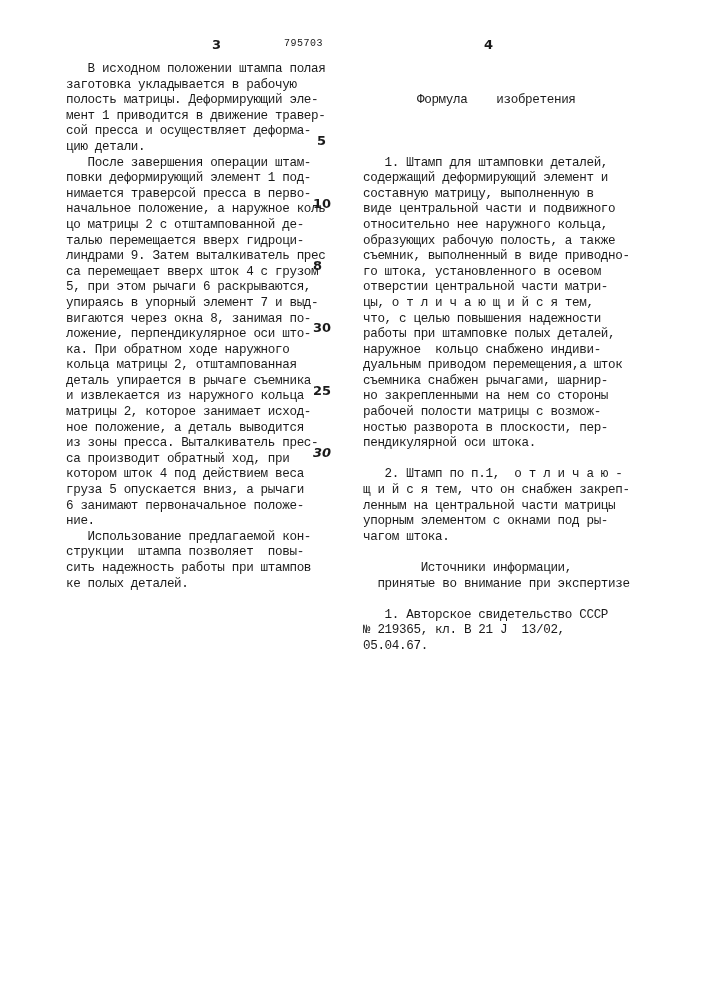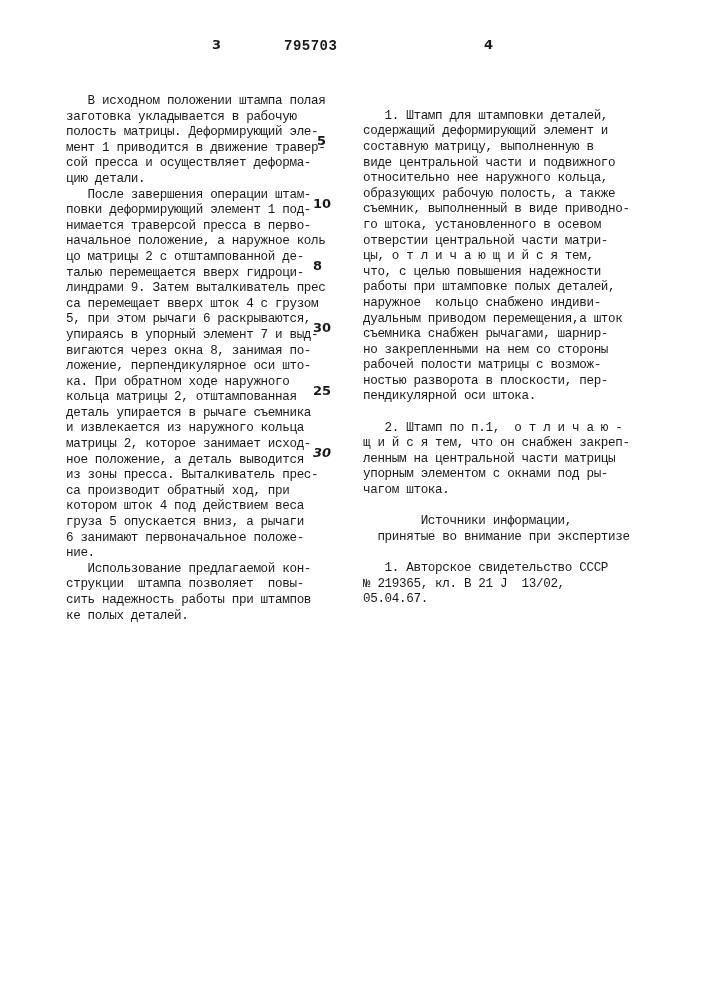--- a/index.html
+++ b/index.html
@@ -1,36 +1,37 @@
 <!DOCTYPE html>
 <html><head>
   <meta charset="utf-8">
   <style>
     html, body { margin: 0; padding: 0; background: #ffffff; }
     body { width: 707px; height: 1000px; position: relative; overflow: hidden; color: #1a1a1a; }
     .page-num { position: absolute; top: 37px; font-family: "DejaVu Sans", sans-serif; font-weight: bold; font-size: 13px; }
-    .patent-num { position: absolute; top: 38px; left: 284px; font-family: "Liberation Mono", monospace; font-size: 14px; letter-spacing: 0.5px; font-weight: bold; }
+    .patent-num { position: absolute; top: 38px; left: 284px; font-family: "Liberation Mono", monospace; font-size: 10px; letter-spacing: 0.5px; }
     .col { position: absolute; font-family: "Liberation Mono", monospace; font-size: 12.6px; line-height: 15.6px; white-space: pre; letter-spacing: -0.35px; }
-    .col-left { left: 66px; top: 62px; width: 270px; margin-top: 32px; }
+    .col-left { left: 66px; top: 62px; width: 270px; }
     .col-right { left: 363px; top: 62px; width: 290px; }
     .line { display: block; height: 15.6px; }
     .line-num { position: absolute; left: 313px; font-family: "DejaVu Sans", sans-serif; font-weight: bold; font-size: 13px; }
     .heading { display: block; }
   </style>
 </head>
 <body>
 
 <div>
   <span class="page-num" style="left:212px;">3</span>
   <span class="patent-num">795703</span>
   <span class="page-num" style="left:484px;">4</span>
 
   <div class="col col-left" id="left-col"><span class="line">   В исходном положении штампа полая</span><span class="line">заготовка укладывается в рабочую</span><span class="line">полость матрицы. Деформирующий эле-</span><span class="line">мент 1 приводится в движение травер-</span><span class="line">сой пресса и осуществляет деформа-</span><span class="line">цию детали.</span><span class="line">   После завершения операции штам-</span><span class="line">повки деформирующий элемент 1 под-</span><span class="line">нимается траверсой пресса в перво-</span><span class="line">начальное положение, а наружное коль</span><span class="line">цо матрицы 2 с отштампованной де-</span><span class="line">талью перемещается вверх гидроци-</span><span class="line">линдрами 9. Затем выталкиватель прес</span><span class="line">са перемещает вверх шток 4 с грузом</span><span class="line">5, при этом рычаги 6 раскрываются,</span><span class="line">упираясь в упорный элемент 7 и выд-</span><span class="line">вигаются через окна 8, занимая по-</span><span class="line">ложение, перпендикулярное оси што-</span><span class="line">ка. При обратном ходе наружного</span><span class="line">кольца матрицы 2, отштампованная</span><span class="line">деталь упирается в рычаге съемника</span><span class="line">и извлекается из наружного кольца</span><span class="line">матрицы 2, которое занимает исход-</span><span class="line">ное положение, а деталь выводится</span><span class="line">из зоны пресса. Выталкиватель прес-</span><span class="line">са производит обратный ход, при</span><span class="line">котором шток 4 под действием веса</span><span class="line">груза 5 опускается вниз, а рычаги</span><span class="line">6 занимают первоначальное положе-</span><span class="line">ние.</span><span class="line">   Использование предлагаемой кон-</span><span class="line">струкции  штампа позволяет  повы-</span><span class="line">сить надежность работы при штампов</span><span class="line">ке полых деталей.</span></div>
 
   <div class="col col-right">
+    <span class="line heading" style="padding-left:54px;">Формула    изобретения</span>
     <div id="right-col"><span class="line">&nbsp;</span><span class="line">   1. Штамп для штамповки деталей,</span><span class="line">содержащий деформирующий элемент и</span><span class="line">составную матрицу, выполненную в</span><span class="line">виде центральной части и подвижного</span><span class="line">относительно нее наружного кольца,</span><span class="line">образующих рабочую полость, а также</span><span class="line">съемник, выполненный в виде приводно-</span><span class="line">го штока, установленного в осевом</span><span class="line">отверстии центральной части матри-</span><span class="line">цы, о т л и ч а ю щ и й с я тем,</span><span class="line">что, с целью повышения надежности</span><span class="line">работы при штамповке полых деталей,</span><span class="line">наружное  кольцо снабжено индиви-</span><span class="line">дуальным приводом перемещения,а шток</span><span class="line">съемника снабжен рычагами, шарнир-</span><span class="line">но закрепленными на нем со стороны</span><span class="line">рабочей полости матрицы с возмож-</span><span class="line">ностью разворота в плоскости, пер-</span><span class="line">пендикулярной оси штока.</span><span class="line">&nbsp;</span><span class="line">   2. Штамп по п.1,  о т л и ч а ю -</span><span class="line">щ и й с я тем, что он снабжен закреп-</span><span class="line">ленным на центральной части матрицы</span><span class="line">упорным элементом с окнами под ры-</span><span class="line">чагом штока.</span><span class="line">&nbsp;</span><span class="line">        Источники информации,</span><span class="line">  принятые во внимание при экспертизе</span><span class="line">&nbsp;</span><span class="line">   1. Авторское свидетельство СССР</span><span class="line">№ 219365, кл. В 21 J  13/02,</span><span class="line">05.04.67.</span></div>
   </div>
 
   <div id="margin-nums">
       <span class="line-num" style="top: 133px; left: 317px;">5</span>
       <span class="line-num" style="top: 196px;">10</span>
       <span class="line-num" style="top: 258px;">8</span>
       <span class="line-num" style="top: 320px;">30</span>
       <span class="line-num" style="top: 383px;">25</span>
       <span class="line-num" style="top: 445px; font-style: italic;">30</span>

